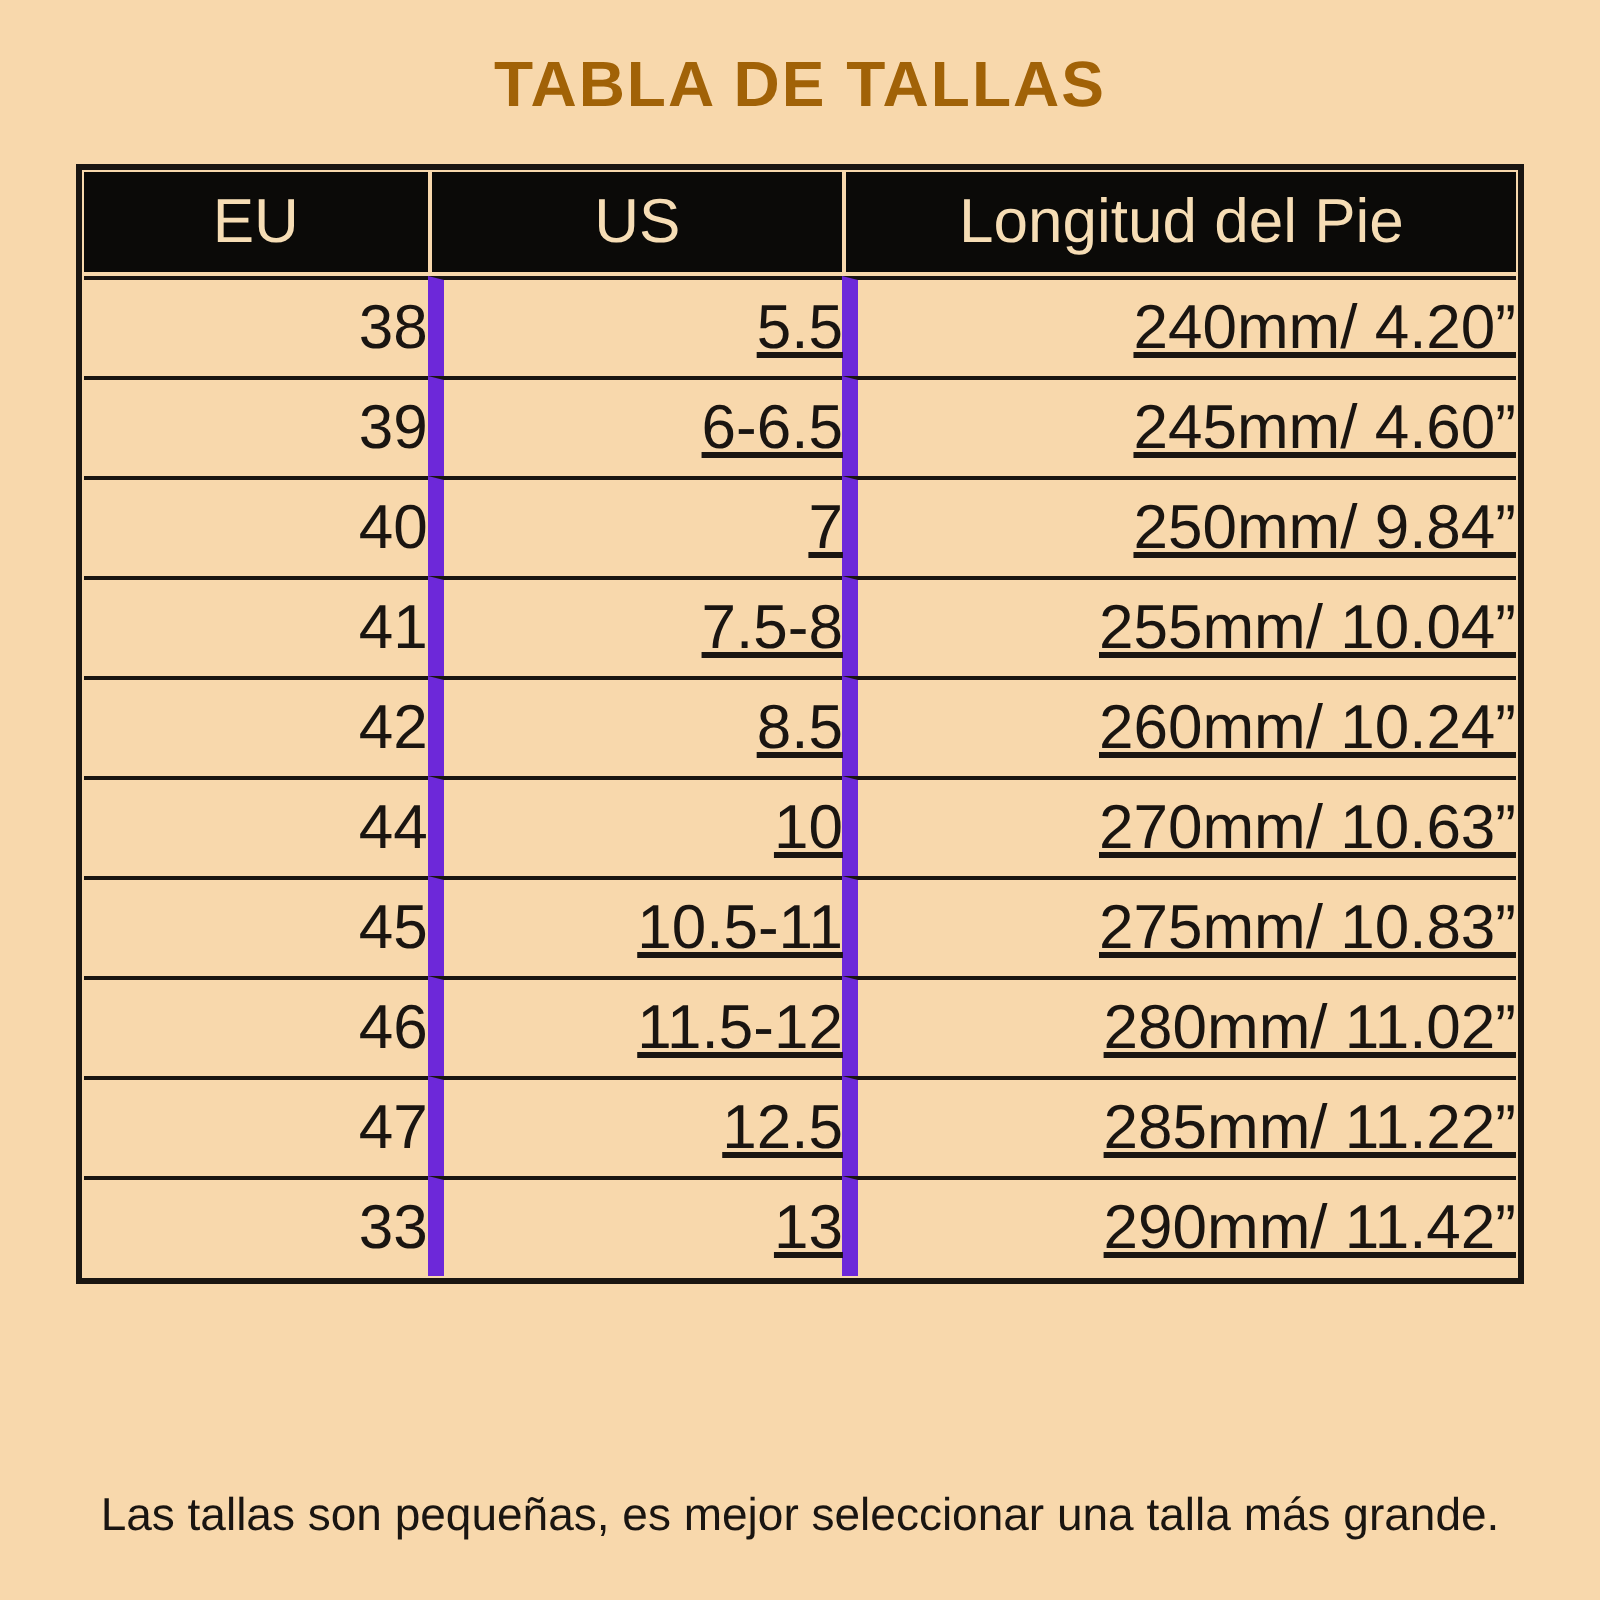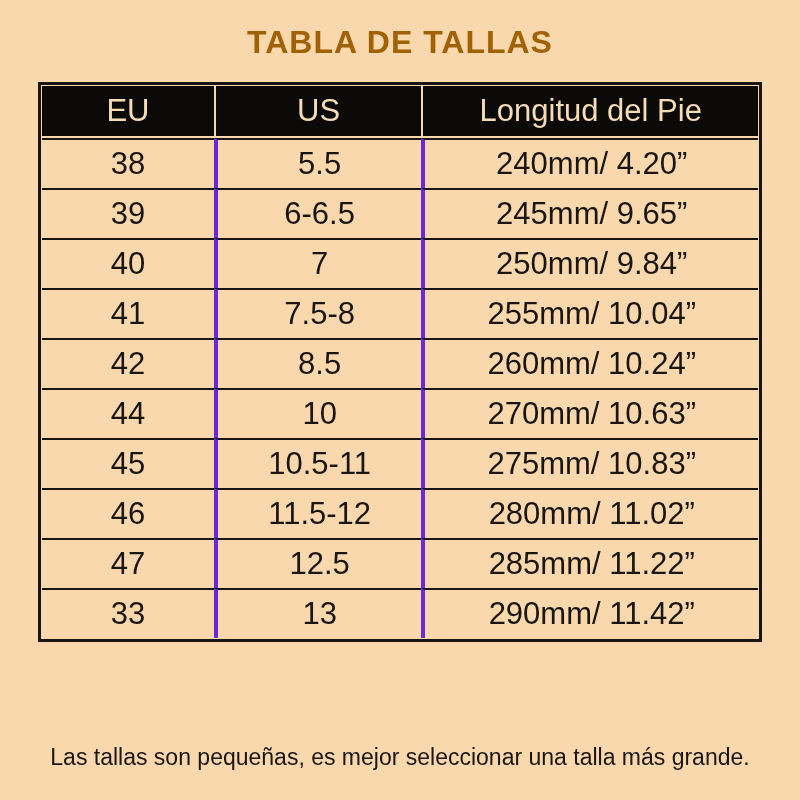--- a/index.html
+++ b/index.html
@@ -52,29 +52,30 @@
     height: 50px;
     padding: 0;
     text-align: center;
     vertical-align: middle;
     border-bottom: 2px solid #f8d8ac;
   }
   .size-table th + th {
     border-left: 2px solid #f8d8ac;
   }
   .size-table td {
-    text-align: center;
+    text-align: right;
     vertical-align: middle;
     font-size: 31px;
     padding: 0;
     border-top: 2px solid #1a1511;
     color: #1a1511;
   }
   .size-table td + td {
-    border-left: 4px solid #6d28d9;
+    border-left: 8px solid #6d28d9;
+    text-decoration: underline;
   }
   .col-eu   { width: 24%; }
   .col-us   { width: 29%; }
   .col-len  { width: 47%; }
   .footer-note {
     position: absolute;
     top: 744px;
     left: 0;
     width: 800px;
     text-align: center;
@@ -103,21 +104,21 @@
     </thead>
     <tbody>
       <tr>
         <td>38</td>
         <td>5.5</td>
         <td>240mm/ 4.20”</td>
       </tr>
       <tr>
         <td>39</td>
         <td>6-6.5</td>
-        <td>245mm/ 9.65”</td>
+        <td>245mm/ 4.60”</td>
       </tr>
       <tr>
         <td>40</td>
         <td>7</td>
         <td>250mm/ 9.84”</td>
       </tr>
       <tr>
         <td>41</td>
         <td>7.5-8</td>
         <td>255mm/ 10.04”</td>

